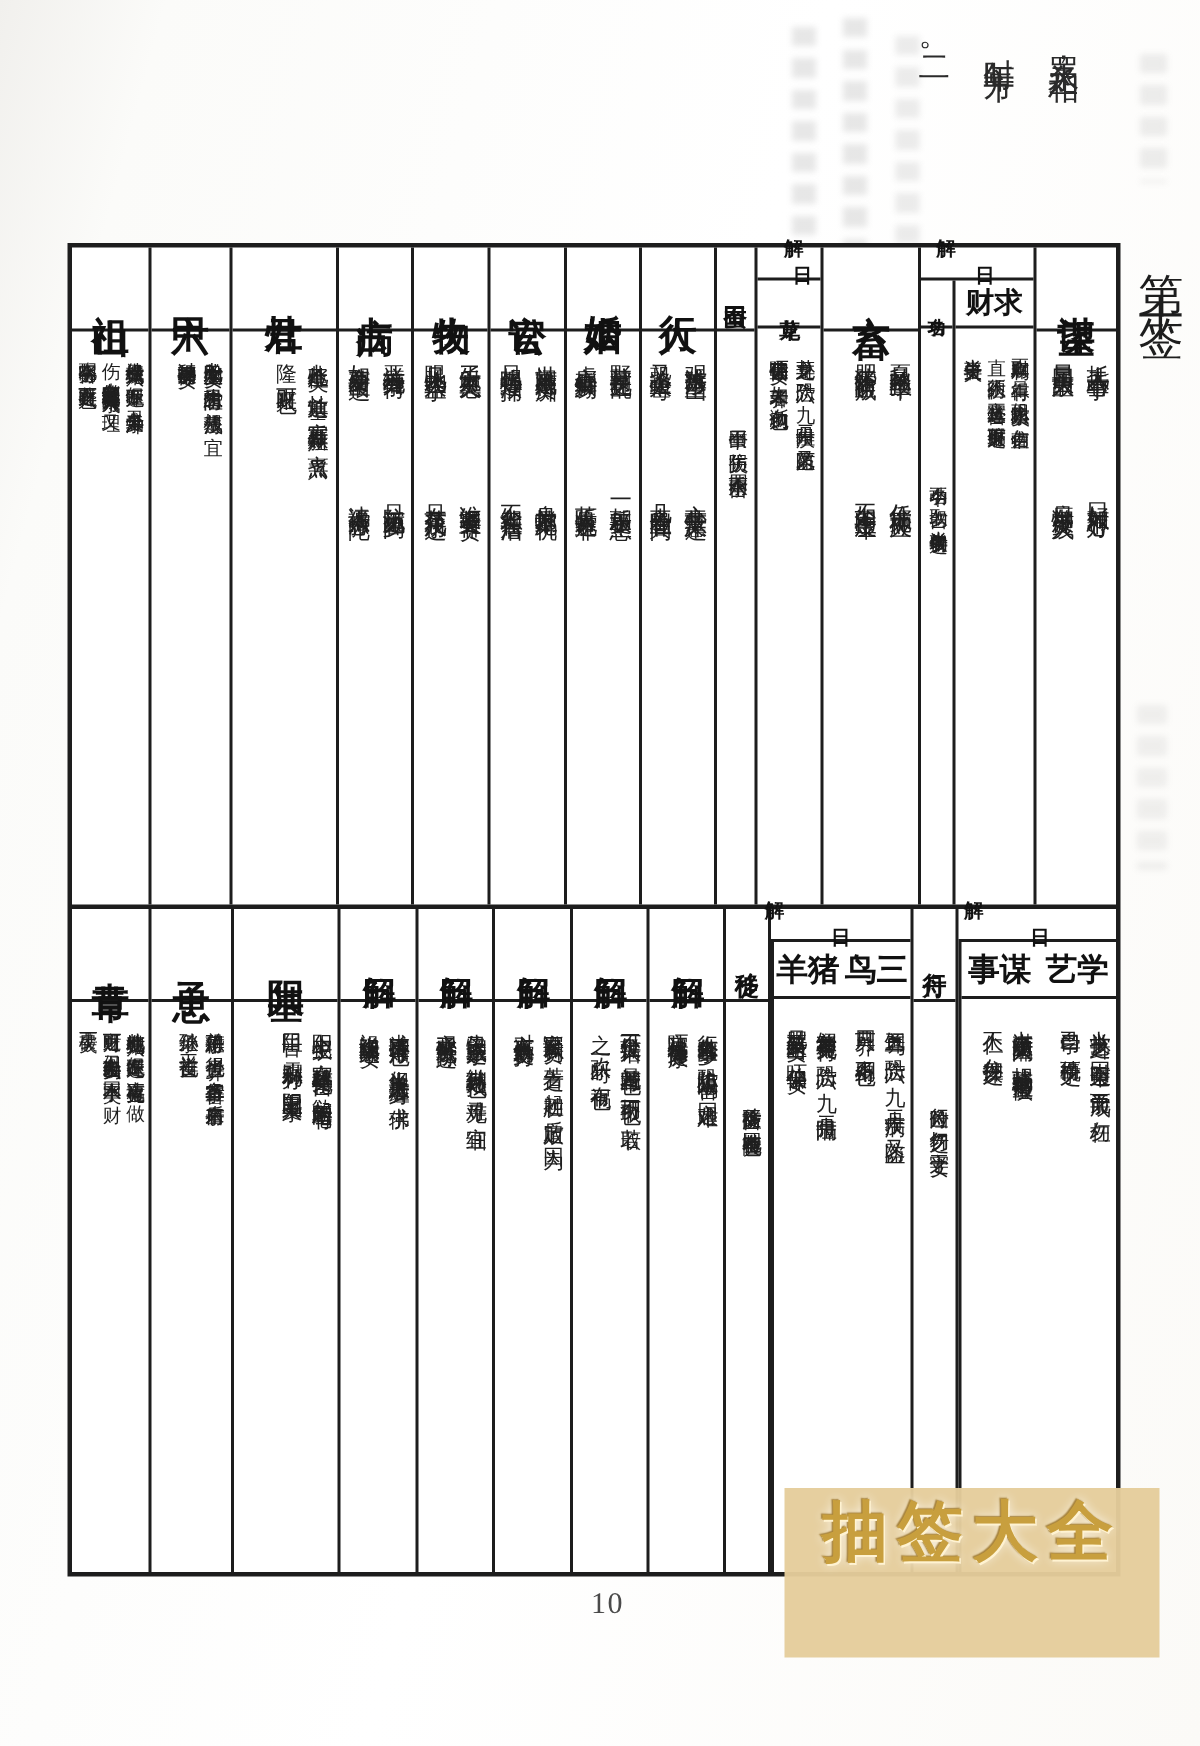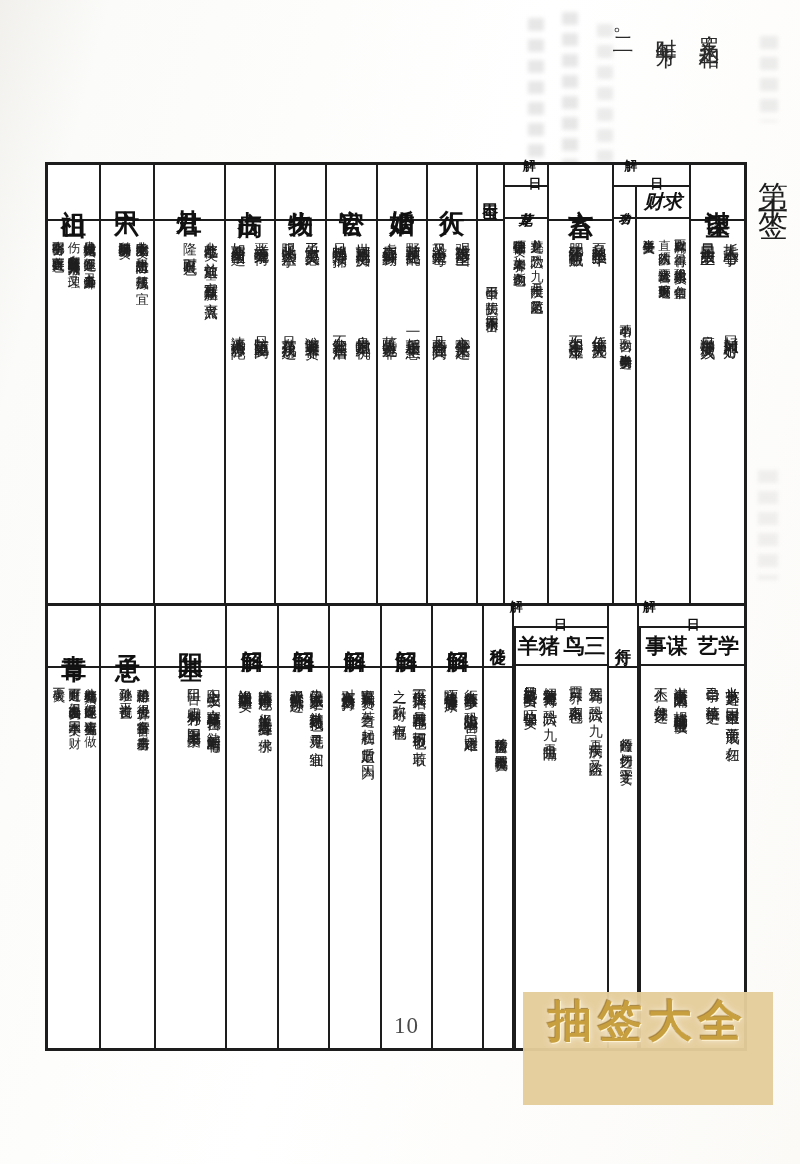--- a/index.html
+++ b/index.html
@@ -35,21 +35,21 @@
   .w45{flex-basis:45px}.w47{flex-basis:47px}.w48{flex-basis:48px}.w50{flex-basis:50px}
   .w51{flex-basis:51px}.w52{flex-basis:52px}.w62{flex-basis:62px}.w68{flex-basis:68px}
   .w74{flex-basis:74px}.w92{flex-basis:92px}.w102{flex-basis:102px}
 
   .hdr{border-bottom:2px solid #1d1d1d;display:flex;align-items:center;justify-content:center;}
   .top .hdr{height:54px;}
   .bot .hdr{height:60px;}
   .strip{height:20px;border-bottom:2px solid #1d1d1d;display:flex;align-items:center;justify-content:center;
          font-weight:700;font-size:14px;color:#111;font-family:"DejaVu Sans",sans-serif;}
   .hdr2{border-bottom:2px solid #1d1d1d;display:flex;align-items:center;justify-content:center;}
-  .top .hdr2{height:30px;font-style:italic;}
+  .top .hdr2{height:30px;}
   .bot .hdr2{height:36px;}
 
   .vh{writing-mode:vertical-rl;text-orientation:upright;font-weight:700;font-size:25px;line-height:1;
       letter-spacing:2px;color:#111;font-family:"DejaVu Sans",sans-serif;}
   .vh.md{font-size:16px;letter-spacing:1px;}
   .vh.jie{font-size:22px;letter-spacing:2px;}
   .vh2{writing-mode:vertical-rl;text-orientation:upright;font-weight:700;line-height:1;color:#111;
        font-family:"DejaVu Sans",sans-serif;font-size:14px;}
   .vh2.xs{font-size:12px;}
   .rtlh{direction:rtl;unicode-bidi:bidi-override;font-weight:700;color:#111;
@@ -67,21 +67,21 @@
   .sz13 .ln{font-size:13px;line-height:1.35;letter-spacing:.5px;}
   .pt55{padding-top:55px;}
   .pt60{padding-top:60px;}
   .pt95{padding-top:95px;}
 
   
   .wm{position:absolute;left:523px;top:992px;width:250px;height:113px;background:rgba(229,205,155,.96);
       display:flex;align-items:flex-start;justify-content:center;}
   .wm span{font-size:44px;font-weight:700;letter-spacing:6px;color:#c89f3e;font-family:"DejaVu Sans",sans-serif;
       text-shadow:1px 1px 0 #fff3d2,-1px -1px 1px #a5813a,0 0 7px rgba(255,255,255,.85);}
-  .pageno{position:absolute;left:394px;top:1013px;font-size:23px;color:#4a4a4a;letter-spacing:1px;}
+  .pageno{position:absolute;left:394px;top:1058px;font-size:20px;color:#4a4a4a;letter-spacing:1px;}
 </style>
 </head>
 <body>
 
 <div class="page">
 
   <div class="bleed" style="left:528px;top:18px;width:16px;height:150px;"></div>
   <div class="bleed" style="left:562px;top:12px;width:16px;height:158px;"></div>
   <div class="bleed" style="left:597px;top:24px;width:16px;height:138px;opacity:.3;"></div>
   <div class="bleed" style="left:760px;top:36px;width:18px;height:86px;opacity:.28;"></div>

